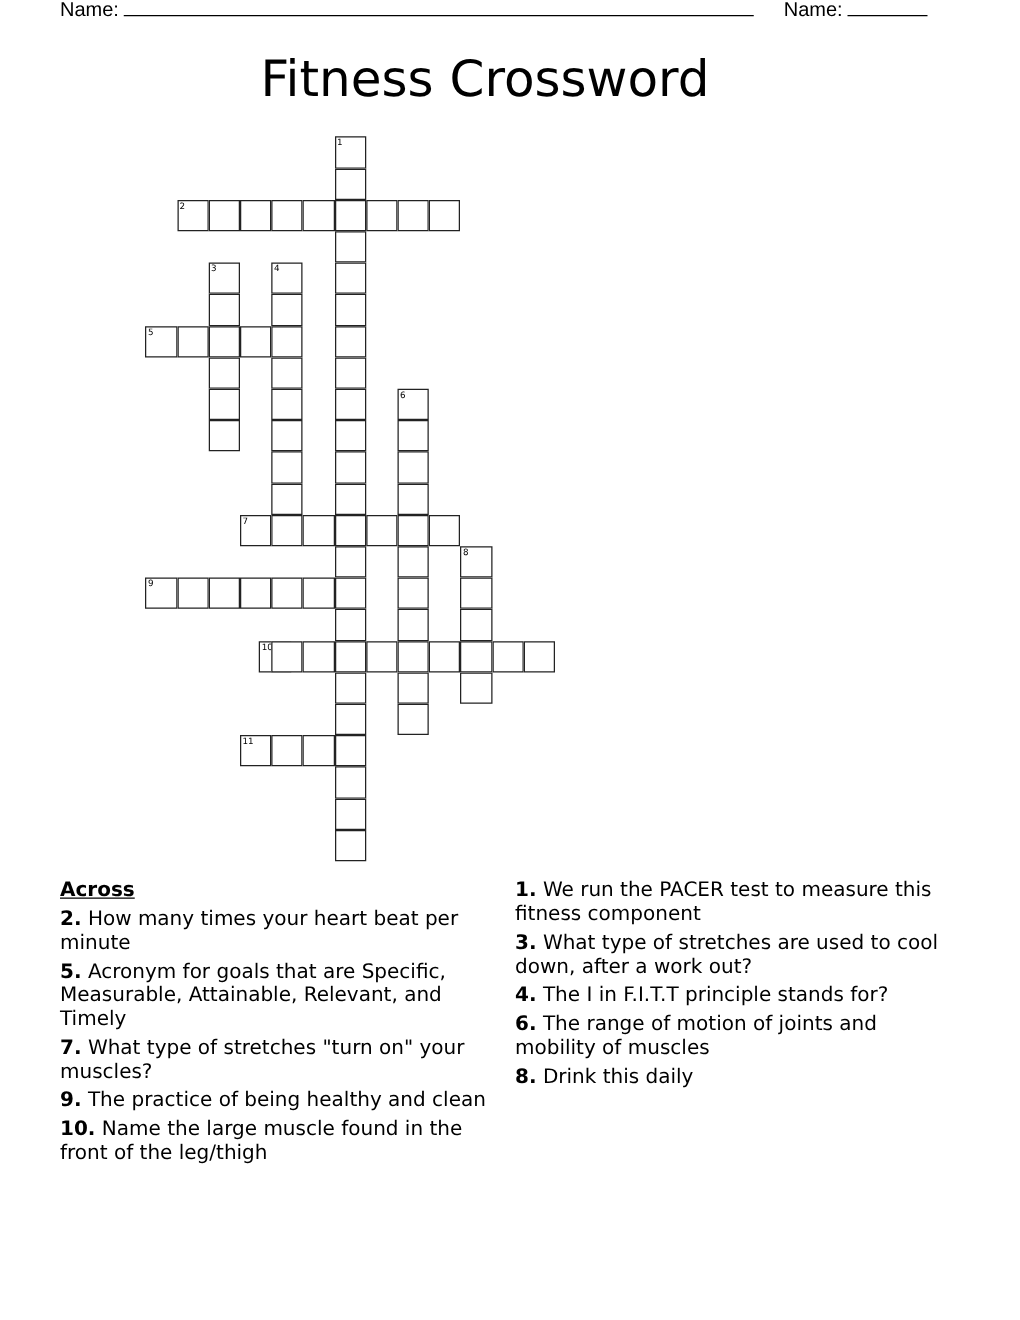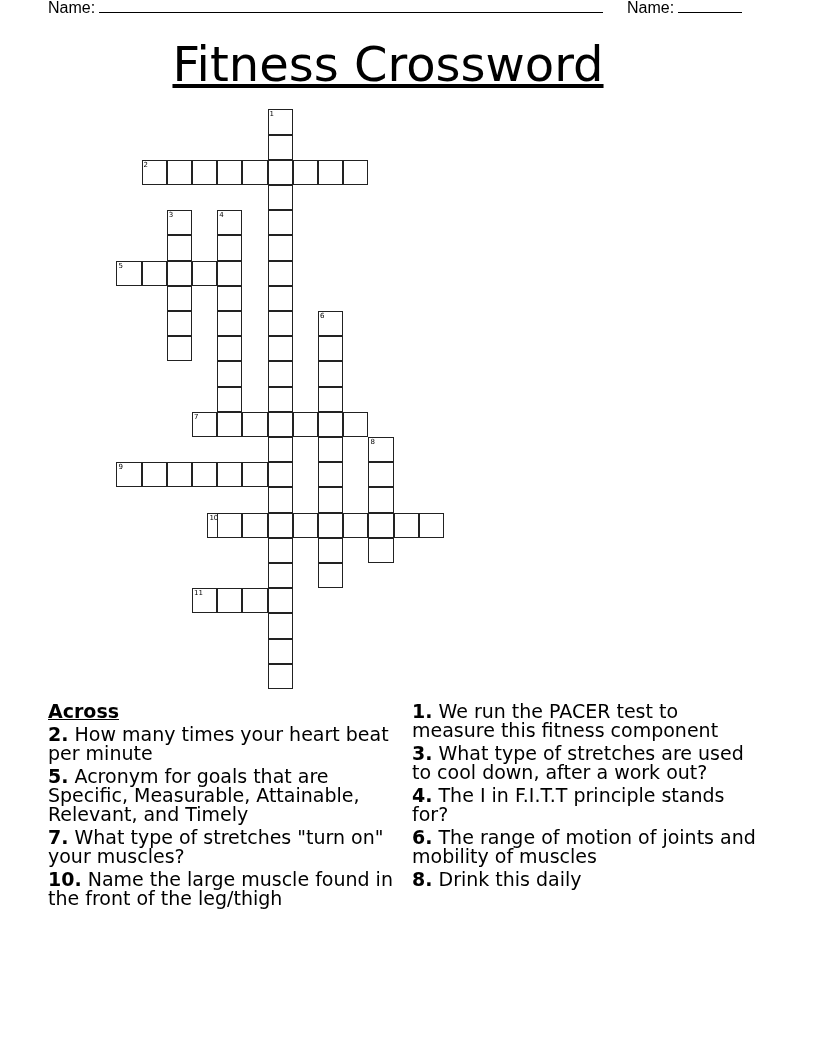--- a/index.html
+++ b/index.html
@@ -1,25 +1,25 @@
 <!DOCTYPE html>
 <html><head>
   <meta charset="utf-8">
   <style>
     html, body { margin: 0; padding: 0; background: #ffffff; }
     body { width: 816px; height: 1056px; position: relative; overflow: hidden; color: #000; }
     .hdr { position: absolute; top: -2px; font-family: "Liberation Sans", sans-serif; font-size: 16px; white-space: nowrap; }
     .hdr .line { display: inline-block; border-bottom: 1px solid #000; height: 14px; vertical-align: baseline; margin-left: 4px; }
     #name { left: 48px; }
     #date { left: 627px; }
-    .title { position: absolute; top: 32px; left: 0; width: 776px; text-align: center; font-family: "DejaVu Sans", sans-serif; font-size: 48px; line-height: 64px; text-decoration: underline; }
+    .title { position: absolute; top: 32px; left: 0; width: 776px; text-align: center; font-family: "DejaVu Sans", sans-serif; font-size: 40px; line-height: 64px; }
     #grid { position: absolute; left: 117px; top: 110px; }
     .cell { position: absolute; width: 25.2px; height: 25.2px; box-sizing: border-box; border: 1.3px solid #222; background: #fff; margin-left: -0.6px; margin-top: -0.6px; }
     .num { position: absolute; left: 1px; top: -1px; font-family: "DejaVu Sans", sans-serif; font-size: 7px; line-height: 10px; }
-    .clues { position: absolute; font-family: "DejaVu Sans", sans-serif; font-size: 19px; line-height: 19px; }
+    .clues { position: absolute; font-family: "DejaVu Sans", sans-serif; font-size: 16px; line-height: 19px; }
     #col1 { left: 48px; top: 702px; width: 355px; }
     #col2 { left: 412px; top: 702px; width: 350px; }
     .sect { font-weight: bold; text-decoration: underline; margin-bottom: 4px; }
     .clue { margin-bottom: 4px; }
     .clue b { font-weight: bold; }
   </style>
 </head>
 <body>
 
 <div class="hdr" id="name">
@@ -139,20 +139,21 @@
     </div>
     <div class="cell" style="left: 100.8px; top: 478.8px;"></div>
     <div class="cell" style="left: 126px; top: 478.8px;"></div>
   </div>
 
 <div class="clues" id="col1">
   <div class="sect">Across</div>
   <div class="clue"><b>2.</b> <span>How many times your heart beat per minute</span></div>
   <div class="clue"><b>5.</b> <span>Acronym for goals that are Specific, Measurable, Attainable, Relevant, and Timely</span></div>
   <div class="clue"><b>7.</b> <span>What type of stretches "turn on" your muscles?</span></div>
+  <div class="clue"><b>9.</b> <span>The practice of being healthy and clean</span></div>
   <div class="clue"><b>10.</b> <span>Name the large muscle found in the front of the leg/thigh</span></div>
 </div>
 
 <div class="clues" id="col2">
   <div class="clue"><b>1.</b> <span>We run the PACER test to measure this fitness component</span></div>
   <div class="clue"><b>3.</b> <span>What type of stretches are used to cool down, after a work out?</span></div>
   <div class="clue"><b>4.</b> <span>The I in F.I.T.T principle stands for?</span></div>
   <div class="clue"><b>6.</b> <span>The range of motion of joints and mobility of muscles</span></div>
   <div class="clue"><b>8.</b> <span>Drink this daily</span></div>
 </div>

